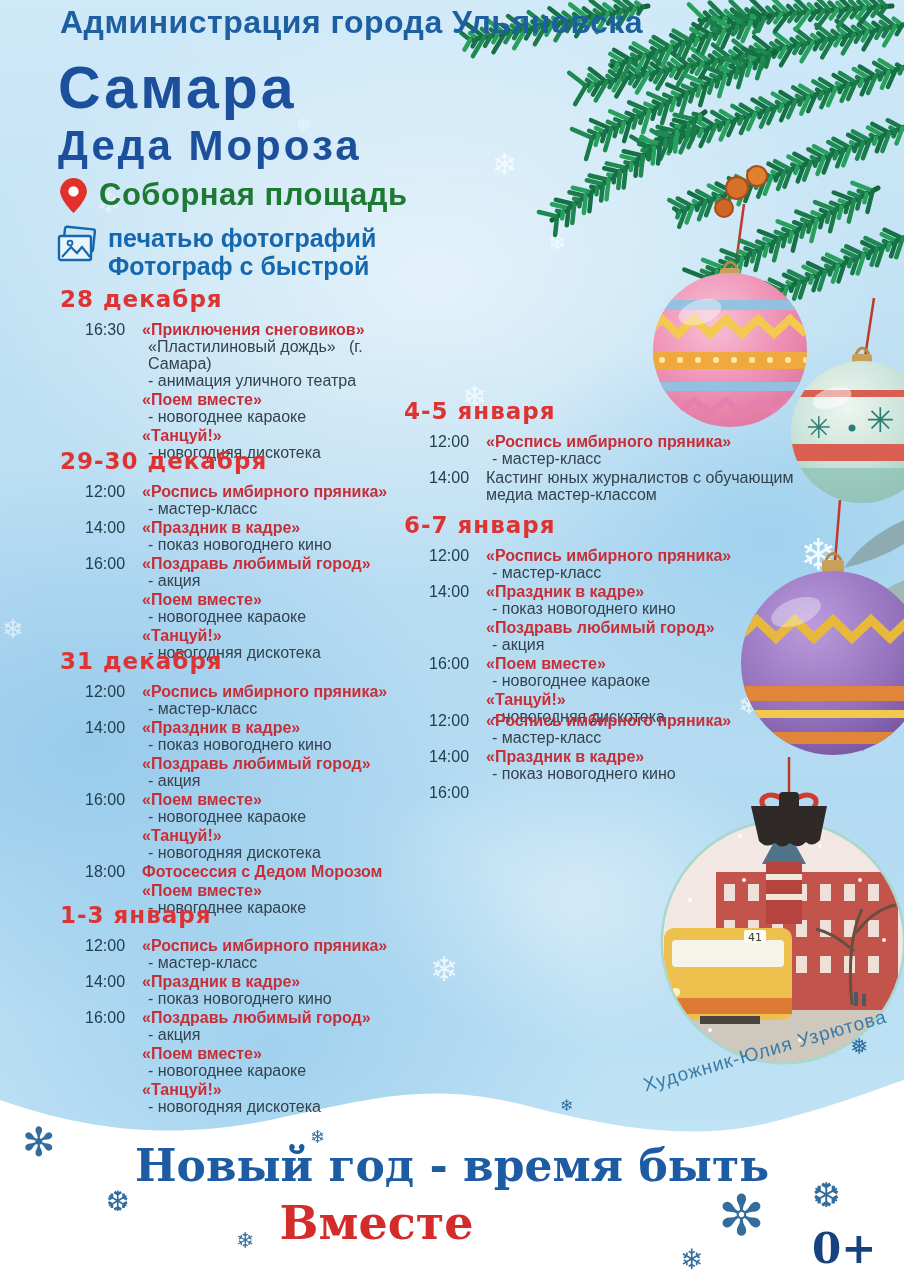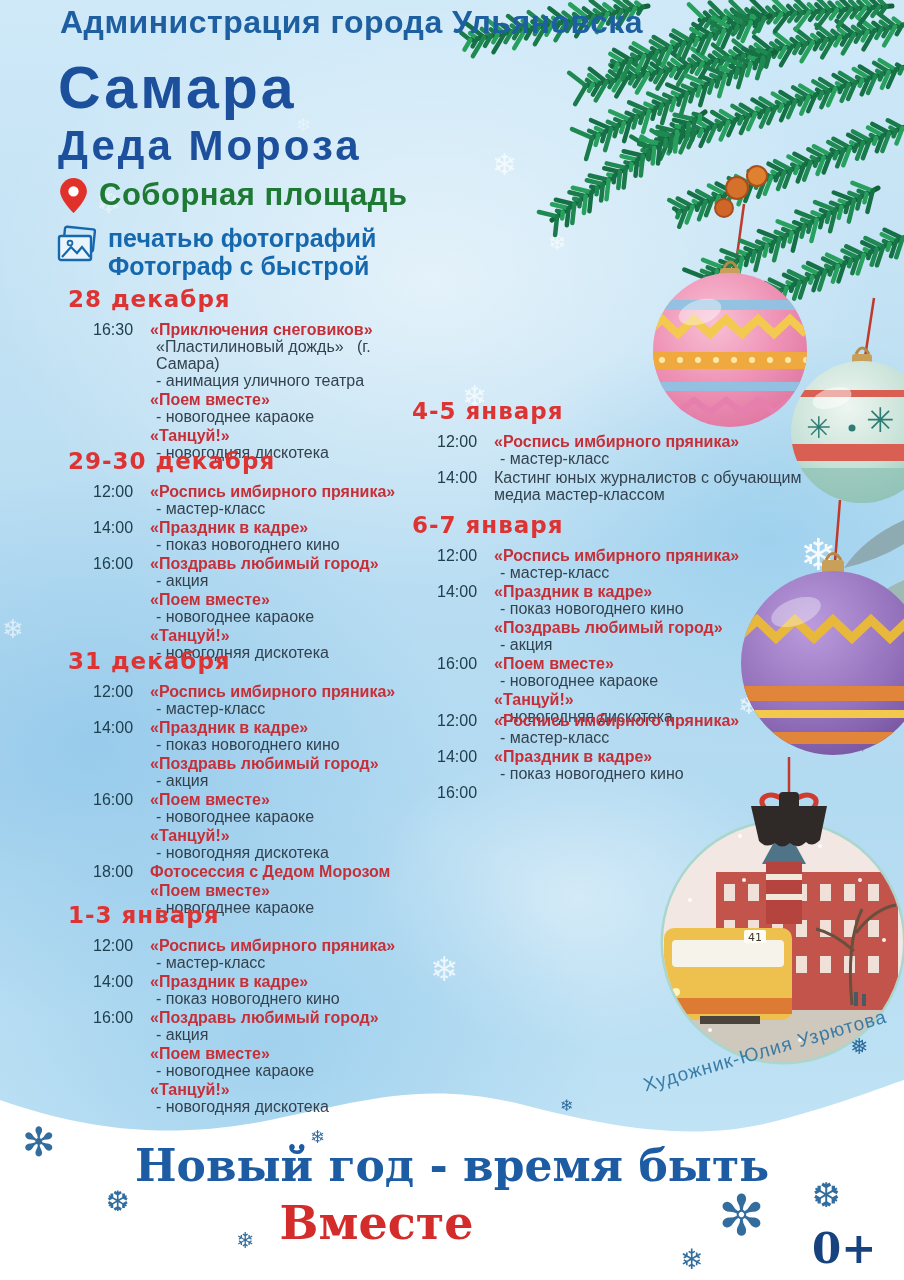--- a/index.html
+++ b/index.html
@@ -26,21 +26,21 @@
   .title2{position:absolute;left:58px;top:122px;font-size:42px;font-weight:800;color:#1c4f9c;letter-spacing:3px;}
   .loc-row{position:absolute;left:60px;top:177px;display:flex;align-items:center;gap:12px;justify-content:center;}
   .loc-text{font-size:31px;font-weight:800;color:#1e7a33;letter-spacing:.5px;}
   .photo-row{position:absolute;left:56px;top:224px;display:flex;gap:10px;}
   .photo-text{font-size:25px;font-weight:800;color:#1668ae;line-height:28px;}
 
   
   .col{position:absolute;z-index:5;}
   .col-left{left:60px;top:286px;width:360px;height:830px;}
   .col-right{left:404px;top:398px;width:410px;height:480px;}
-  .section{position:absolute;left:0;right:0;margin-left:8px;}
+  .section{position:absolute;left:0;right:0;}
   .date-header{font-size:23px;font-weight:800;color:#dd3333;letter-spacing:1px;margin-bottom:9px;font-family:"DejaVu Sans",sans-serif;}
   .events{padding-left:25px;}
   .event{display:flex;margin-bottom:2px;}
   .time{flex:0 0 57px;font-size:16px;font-weight:400;color:#21404f;line-height:17px;}
   .event-body{flex:1;}
   .event-title{font-size:16px;font-weight:700;color:#c62f38;line-height:17px;}
   .event-title.plain{font-weight:400;color:#33424e;}
   .event-desc{font-size:16px;color:#33424e;line-height:17px;padding-left:6px;}
 
   

